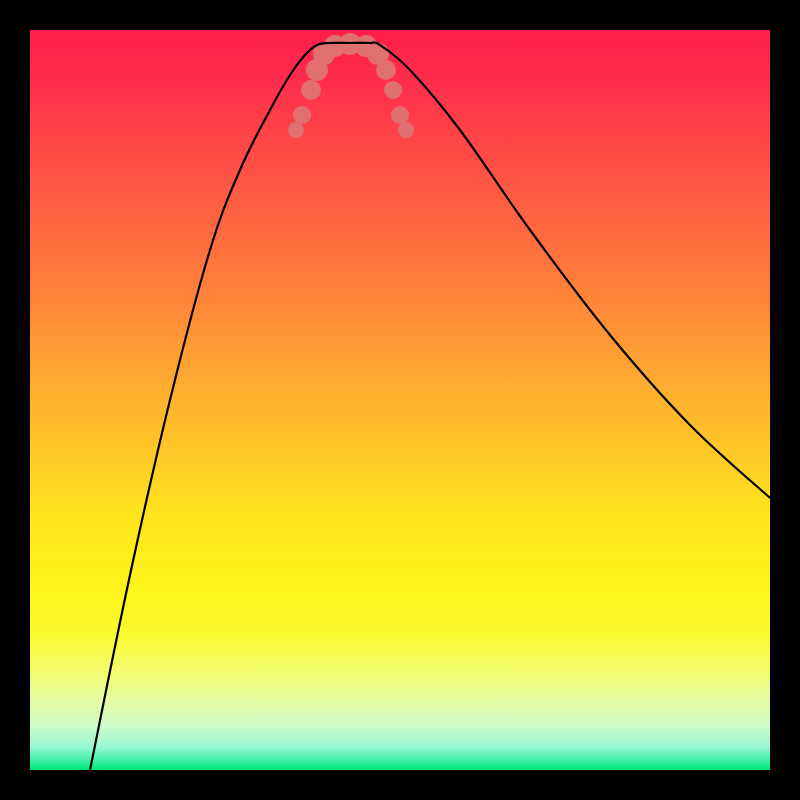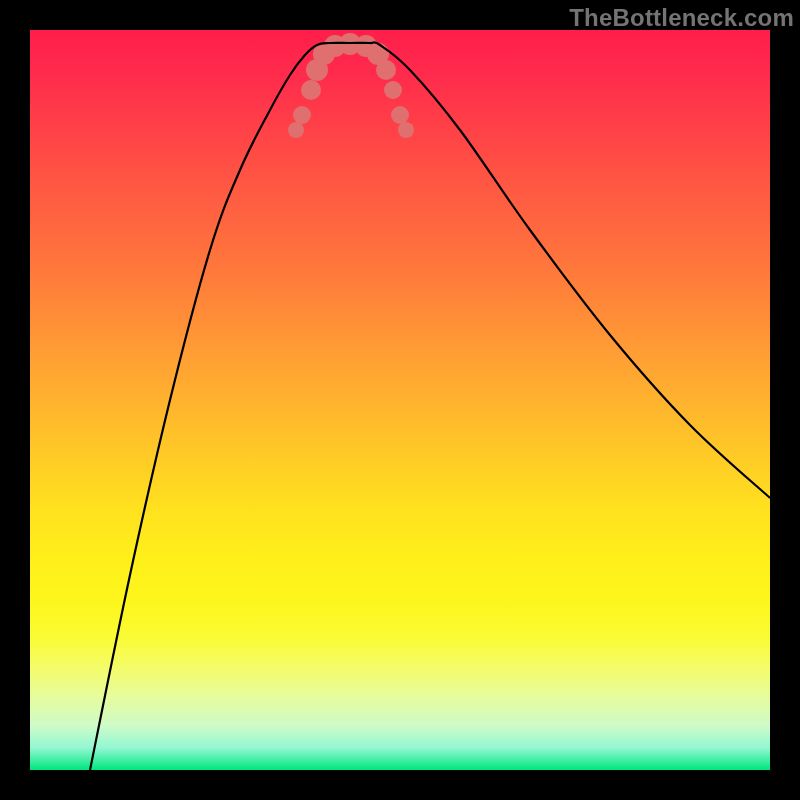--- a/index.html
+++ b/index.html
@@ -82,14 +82,13 @@
           <circle cx="348" cy="24" r="11" fill="#e0706f"></circle>
           <circle cx="356" cy="40" r="10" fill="#e0706f"></circle>
           <circle cx="363" cy="60" r="9" fill="#e0706f"></circle>
           <circle cx="370" cy="85" r="9" fill="#e0706f"></circle>
           <circle cx="376" cy="100" r="8" fill="#e0706f"></circle>
         </g>
 
       <path id="main-curve" fill="none" stroke="#000000" stroke-width="2.2" d="M 60 740 C 67.2 704.9, 85.6 611.6, 100 545 C 114.4 478.4, 125.6 428.5, 140 370 C 154.4 311.5, 167.4 261.4, 180 220 C 192.6 178.6, 199.2 165.2, 210 140 C 220.8 114.8, 231.0 97.1, 240 80 C 249.0 62.9, 253.7 54.9, 260 45 C 266.3 35.1, 270.1 30.4, 275 25 C 279.9 19.6, 282.5 17.2, 287 15 C 291.5 12.8, 294.1 13.4, 300 13 C 305.9 12.6, 312.8 13.0, 320 13 C 327.2 13.0, 334.6 12.6, 340 13 C 345.4 13.4, 342.8 10.1, 350 15 C 357.2 19.9, 365.6 24.7, 380 40 C 394.4 55.3, 408.4 71.2, 430 100 C 451.6 128.8, 473.0 163.1, 500 200 C 527.0 236.9, 551.2 269.9, 580 305 C 608.8 340.1, 631.2 365.7, 660 395 C 688.8 424.3, 725.6 454.9, 740 468"></path>
     </svg>
   </div>
-  <div class="watermark">TheBottleneck.com</div>
 </div>
 
 </body></html>

